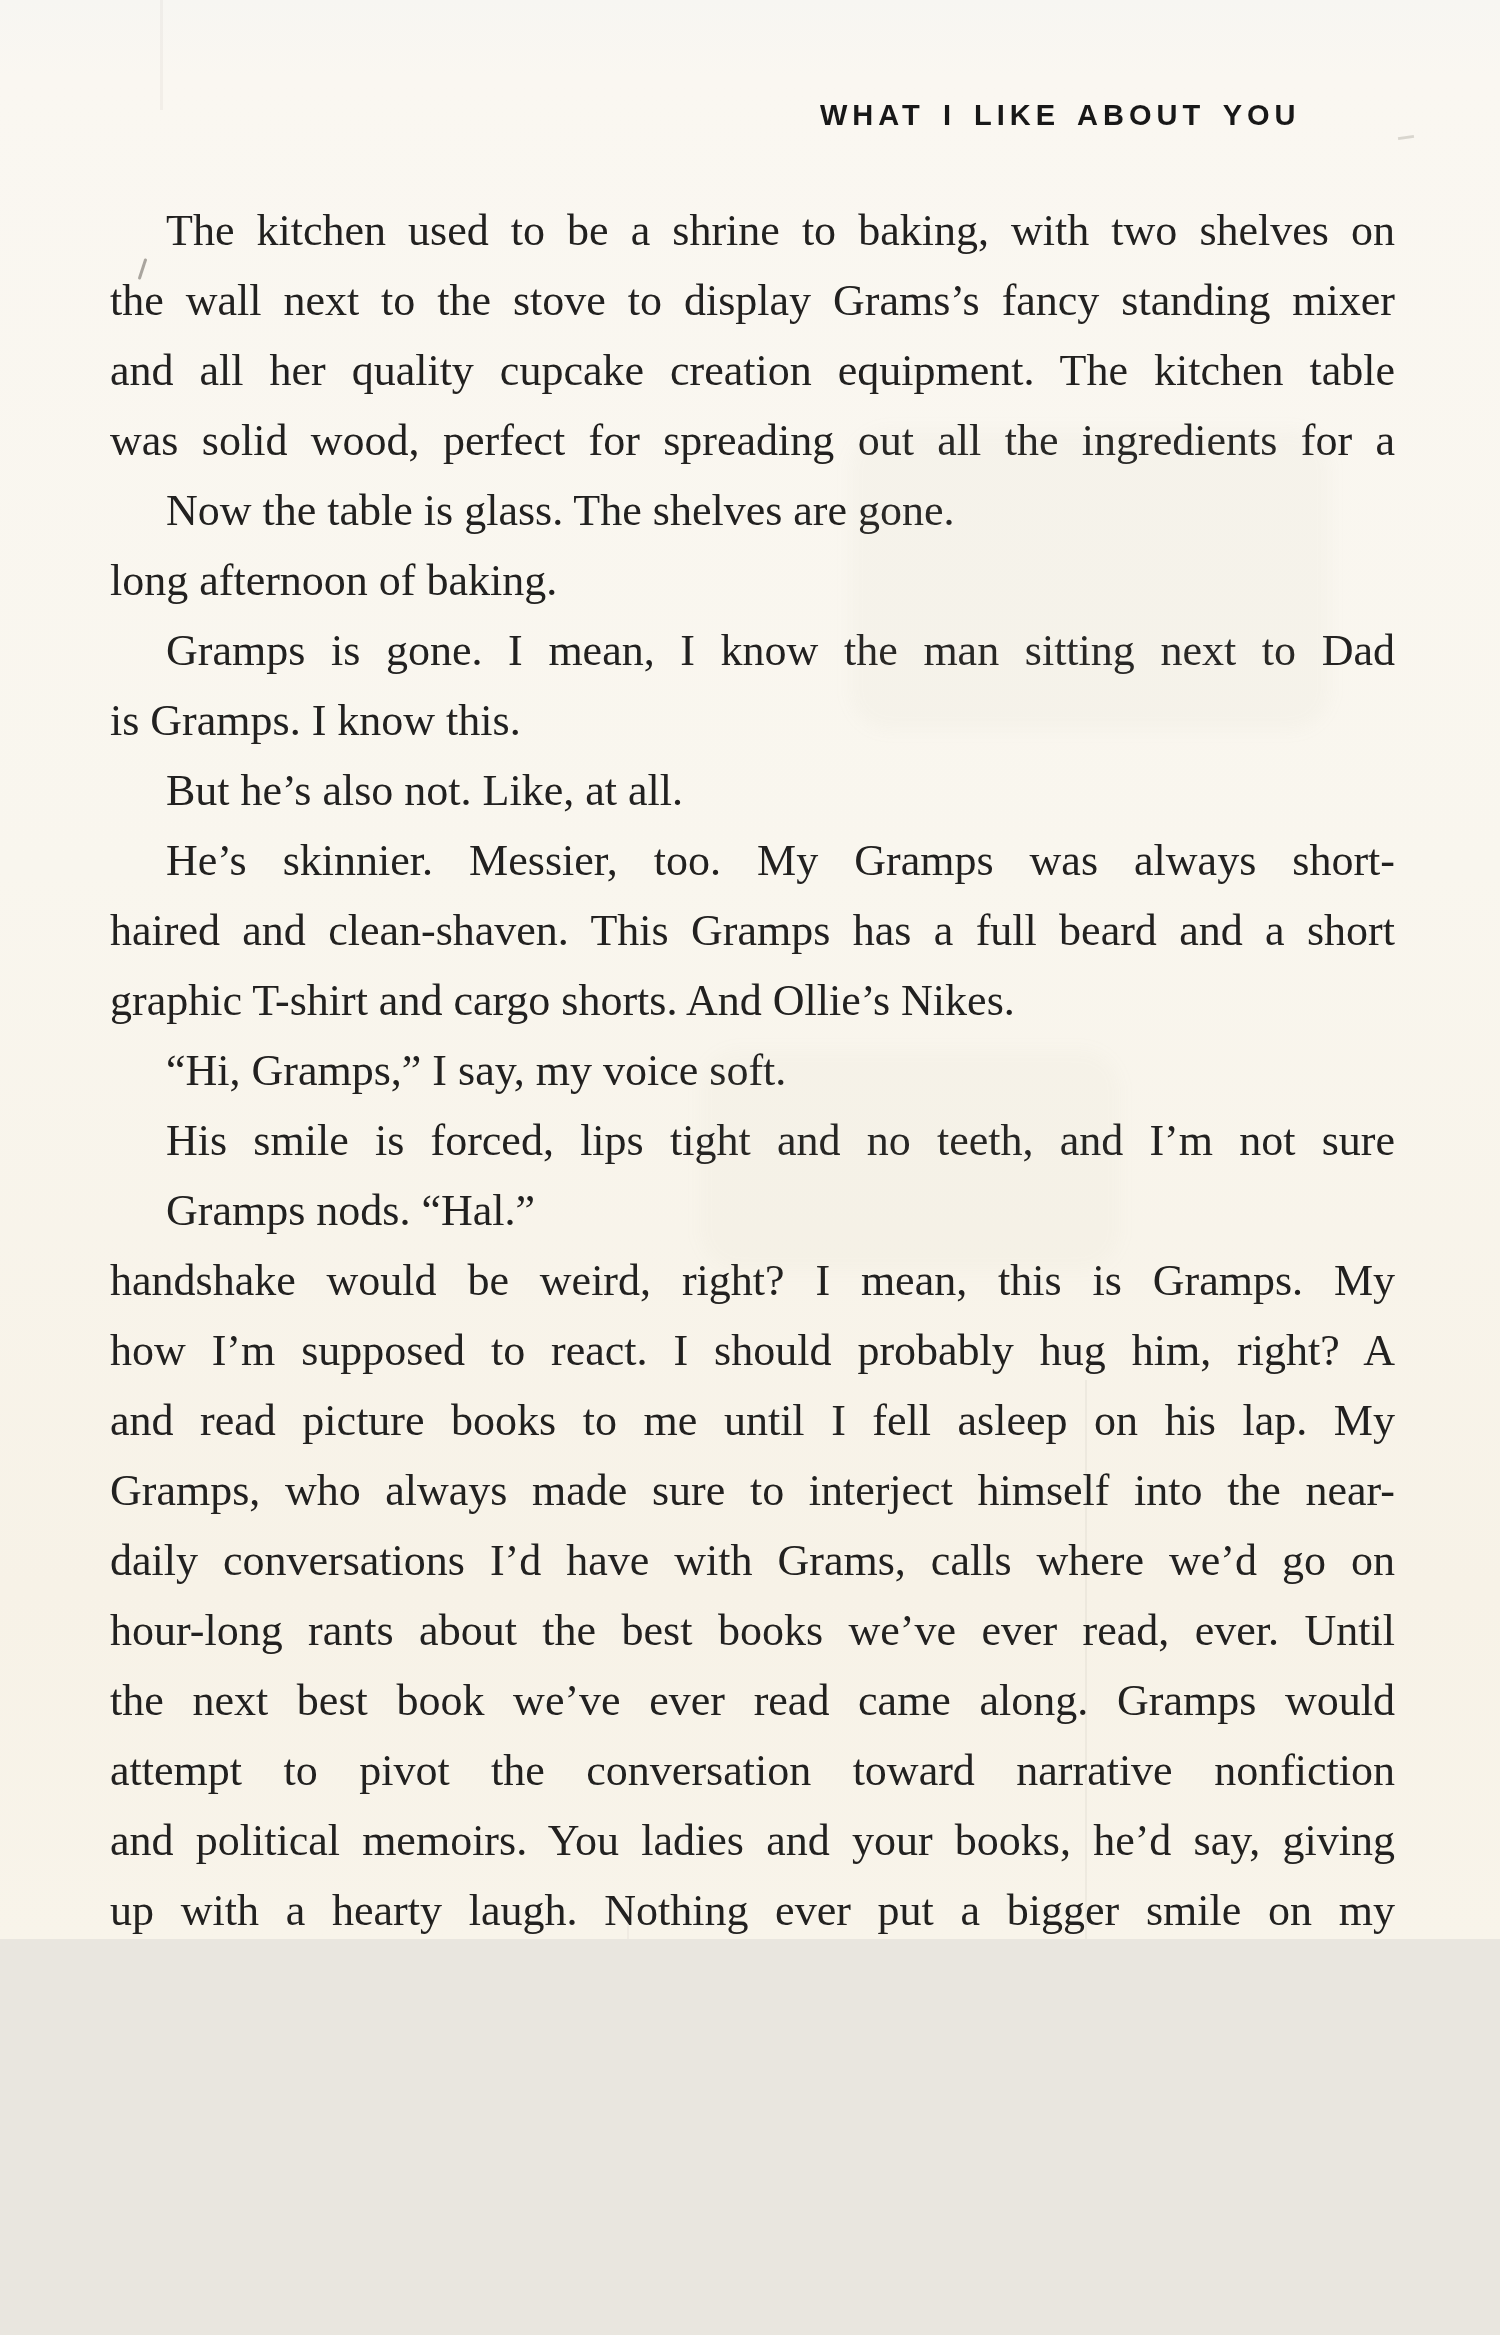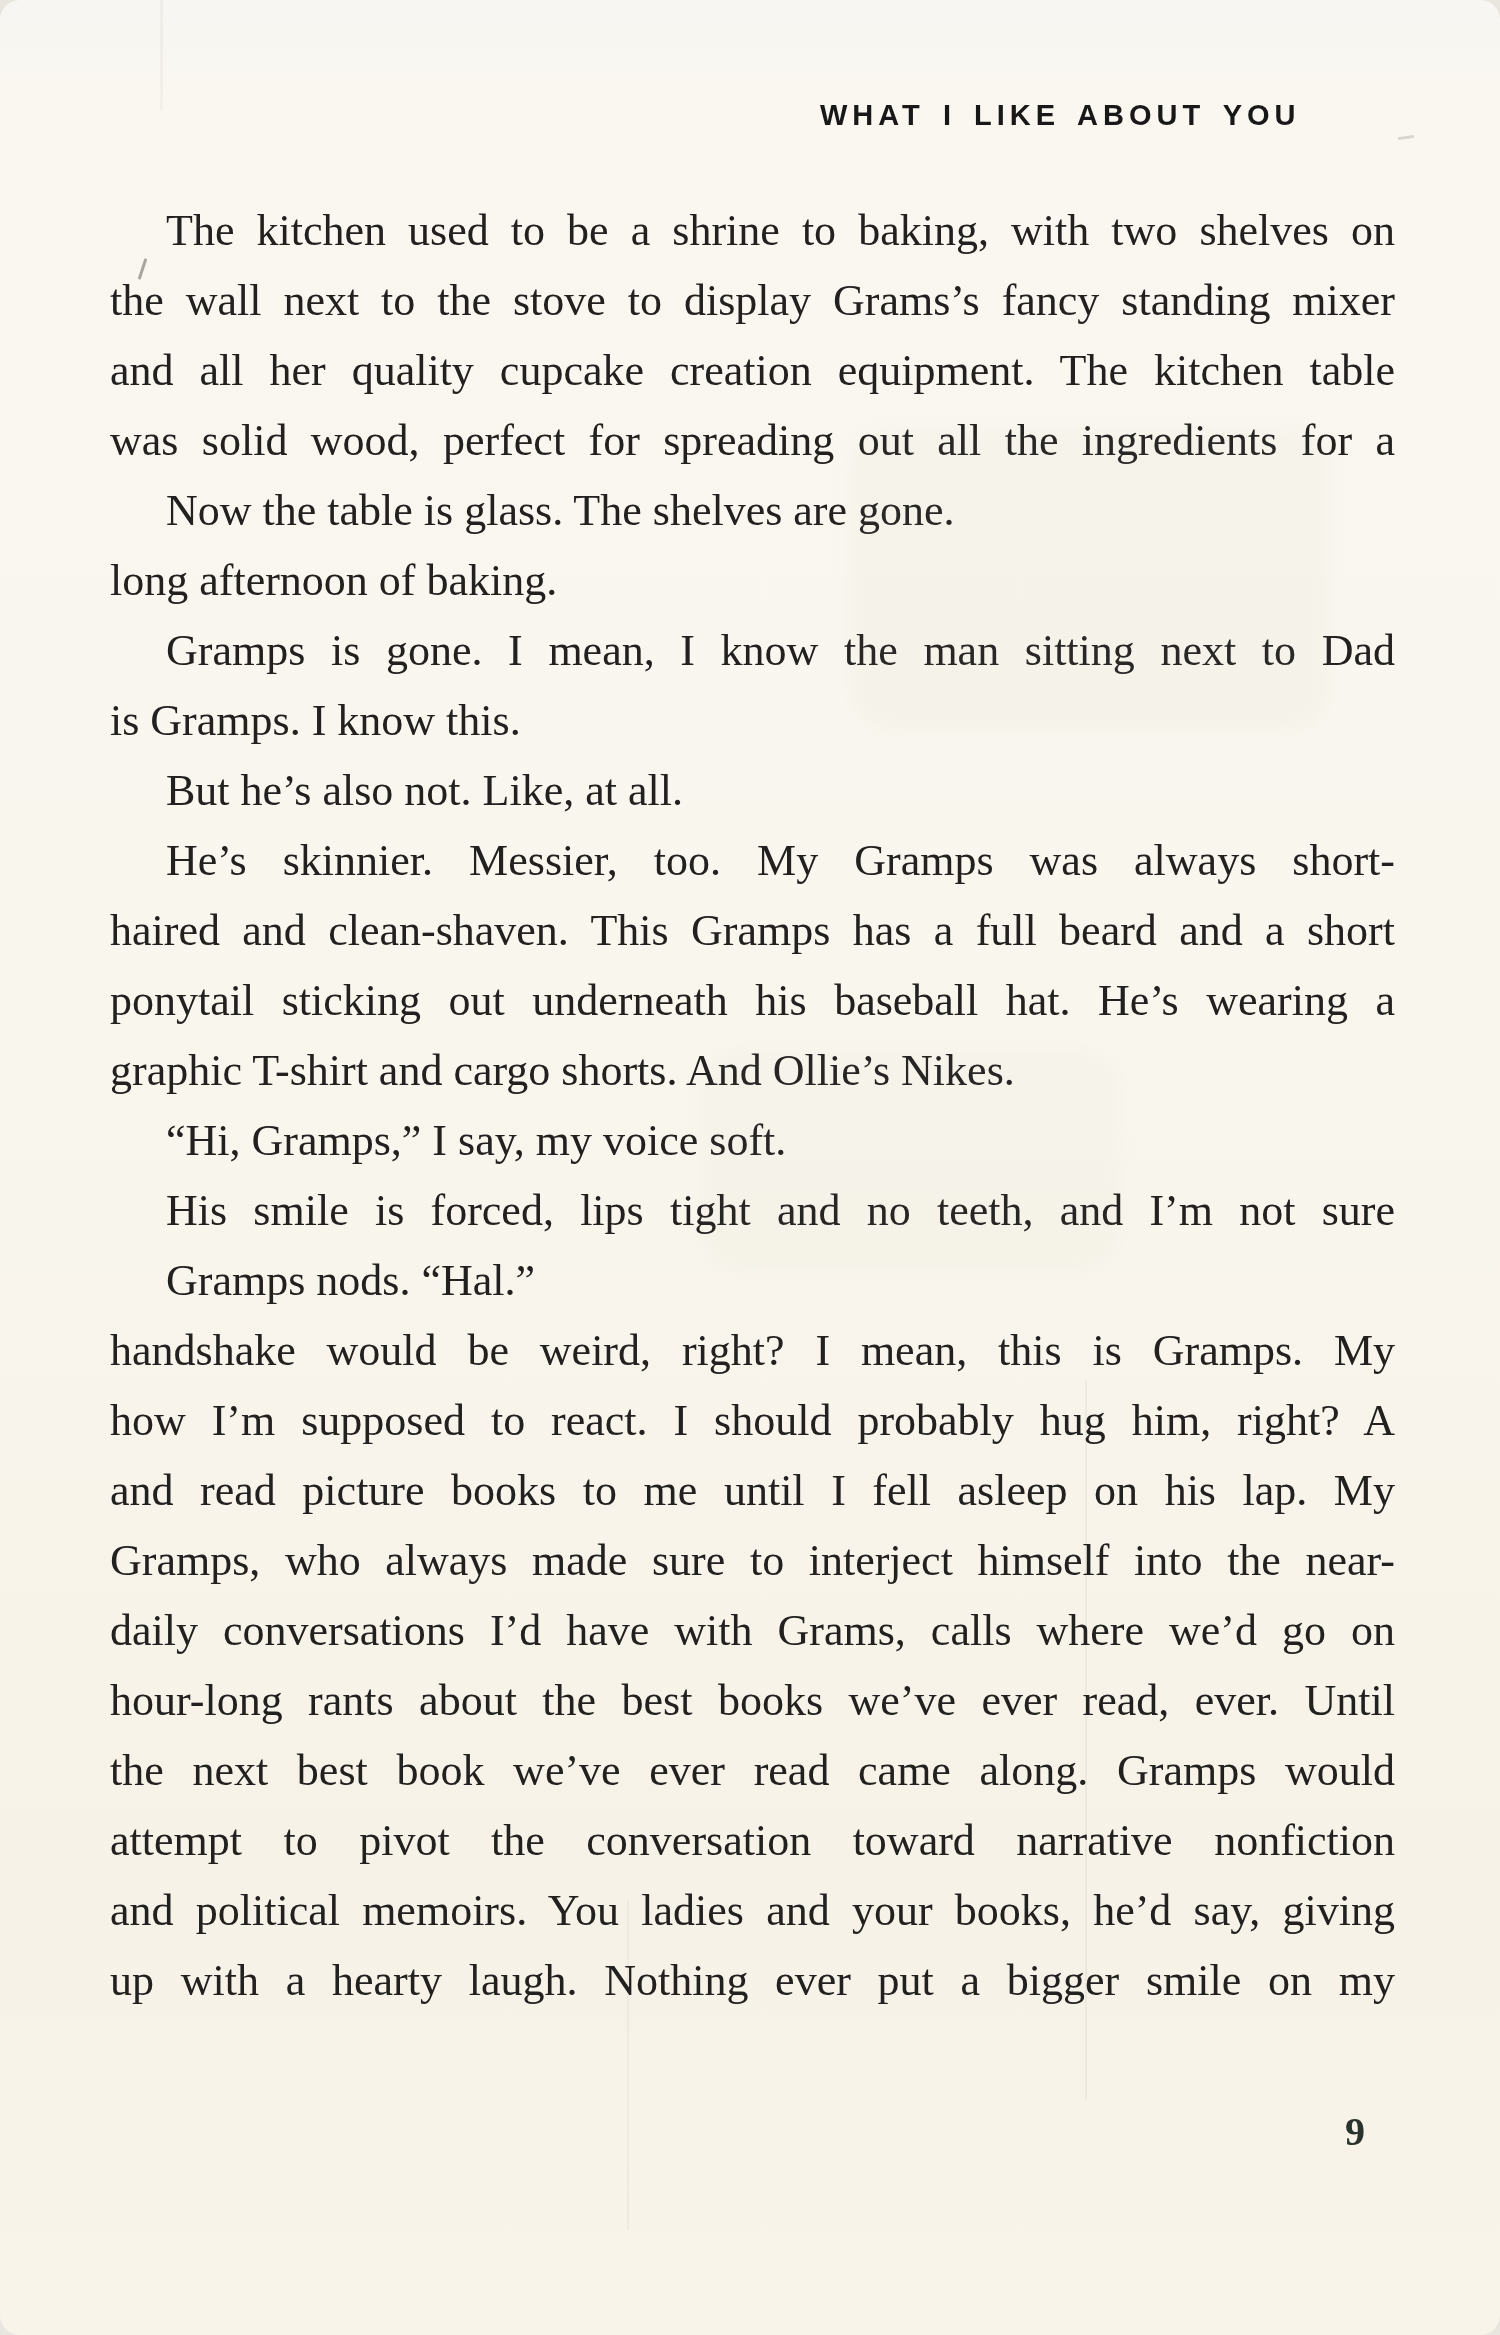--- a/index.html
+++ b/index.html
@@ -1,22 +1,21 @@
 <!DOCTYPE html>
 <html><head>
 <meta charset="utf-8">
 <style>
   html,body{margin:0;padding:0;background:#e9e6df;}
   .page{
     position:relative;
-    width:1500px;height:2335px;
+    width:1500px;height:1939px;
     background:linear-gradient(180deg,#f7f6f2 0%,#faf7f1 4%,#f9f6ee 45%,#f7f2e7 82%,#f8f4ea 100%);
     overflow:hidden;
     font-family:"Liberation Serif",serif;
-    border-radius:20px;
   }
   .running-head{
     position:absolute;left:820px;top:99px;
     font-family:"Liberation Sans",sans-serif;
     font-weight:bold;font-size:29px;
     letter-spacing:5px;word-spacing:5px;
     color:#181818;
     white-space:nowrap;
   }
   .body-text{
@@ -52,21 +51,20 @@
       <div class="line justify"><span>the wall next to the stove to display Grams’s fancy standing mixer</span></div>
       <div class="line justify"><span>and all her quality cupcake creation equipment. The kitchen table</span></div>
       <div class="line justify"><span>was solid wood, perfect for spreading out all the ingredients for a</span></div>
       <div class="line indent"><span>Now the table is glass. The shelves are gone.</span></div>
       <div class="line"><span>long afternoon of baking.</span></div>
       <div class="line indent justify"><span>Gramps is gone. I mean, I know the man sitting next to Dad</span></div>
       <div class="line"><span>is Gramps. </span><span class="i">I know this.</span></div>
       <div class="line indent"><span>But he’s also </span><span class="i">not</span><span>. Like, at all.</span></div>
       <div class="line indent justify"><span>He’s skinnier. Messier, too. My Gramps was always short-</span></div>
       <div class="line justify"><span>haired and clean-shaven. This Gramps has a full beard and a short</span></div>
-      <div class="line justify"><span>ponytail sticking out underneath his baseball hat. He’s wearing a</span></div>
       <div class="line"><span>graphic T-shirt and cargo shorts. And Ollie’s Nikes.</span></div>
       <div class="line indent"><span>“Hi, Gramps,” I say, my voice soft.</span></div>
       <div class="line indent justify"><span>His smile is forced, lips tight and no teeth, and I’m not sure</span></div>
       <div class="line indent"><span>Gramps nods. “Hal.”</span></div>
       <div class="line justify"><span>handshake would be weird, right? I mean, this is Gramps. </span><span class="i">My</span></div>
       <div class="line justify"><span>how I’m supposed to react. I should probably hug him, right? A</span></div>
       <div class="line justify"><span>and read picture books to me until I fell asleep on his lap. My</span></div>
       <div class="line justify"><span>Gramps, who always made sure to interject himself into the near-</span></div>
       <div class="line justify"><span>daily conversations I’d have with Grams, calls where we’d go on</span></div>
       <div class="line justify"><span>hour-long rants about </span><span class="i">the best books we’ve ever read,</span><span> ever. Until</span></div>

